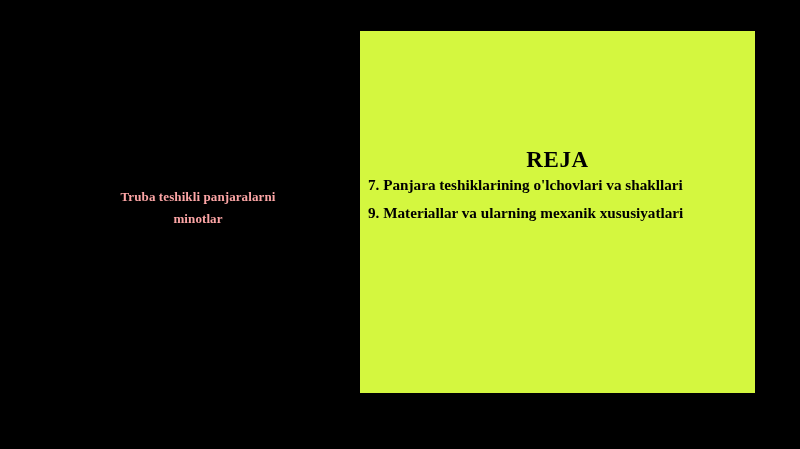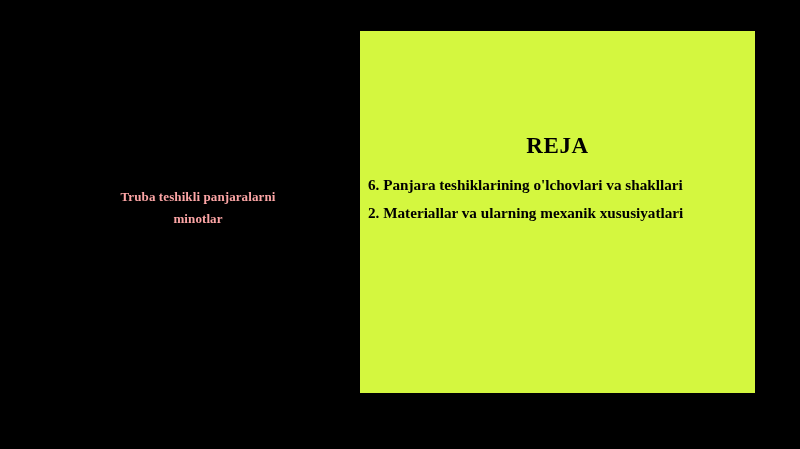--- a/index.html
+++ b/index.html
@@ -50,21 +50,21 @@
     top: 31px;
     width: 395px;
     height: 362px;
     background: #d4f73f;
     box-sizing: border-box;
   }
 
   #reja-heading {
     position: absolute;
     left: 0;
-    top: 102px;
+    top: 116px;
     width: 395px;
     text-align: center;
     color: #000000;
     font-family: "Liberation Serif", "DejaVu Serif", serif;
     font-weight: bold;
     font-size: 23px;
     line-height: 26px;
     letter-spacing: 0.6px;
   }
 
@@ -96,19 +96,19 @@
   <div id="left-title-block">
     <span class="left-title-line">Truba teshikli panjaralarni</span>
     <span class="left-title-line">minotlar</span>
   </div>
 
   <div id="reja-panel">
 
     <div id="reja-heading">REJA</div>
 
     <div id="reja-list">
-      <span class="reja-item">6. Panjara teshiklarining o'lchovlari va shakllari</span>
-      <span class="reja-item">2. Materiallar va ularning mexanik xususiyatlari</span>
+      <span class="reja-item">7. Panjara teshiklarining o'lchovlari va shakllari</span>
+      <span class="reja-item">9. Materiallar va ularning mexanik xususiyatlari</span>
     </div>
 
   </div>
 
 </div>
 
 </body></html>

